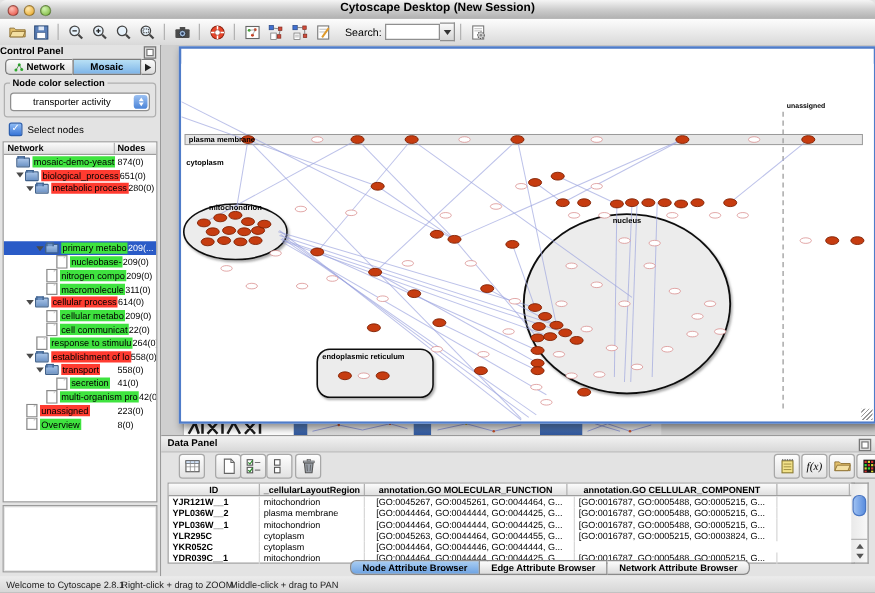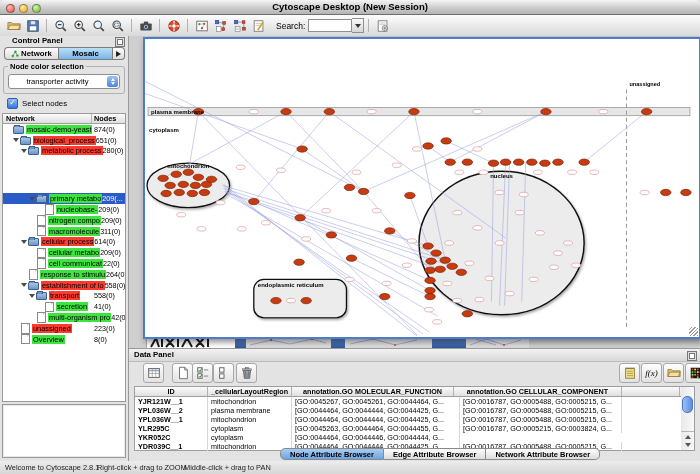--- a/index.html
+++ b/index.html
@@ -21,21 +21,21 @@
   .tbtn{width:19px;height:17px;display:flex;align-items:center;justify-content:center;flex:none;}
   .tbtn svg{width:14px;height:14px;}
   .tsep{width:1px;height:13px;background:#b3b3b3;margin:0 4px;flex:none;}
   .search-label{font-size:8.5px;margin:0 3px 0 8px;}
   .search-input{width:38px;height:11px;border:1px solid #8f8f8f;background:#fff;font-size:8px;padding:0 2px;}
   .search-arrow{width:11px;height:13px;border:1px solid #8f8f8f;border-left:none;background:linear-gradient(#fafafa,#d5d5d5);
     display:flex;align-items:center;justify-content:center;}
   .search-arrow i{width:0;height:0;border-left:3px solid transparent;border-right:3px solid transparent;border-top:4px solid #333;}
   
   .control-panel{position:absolute;left:0;top:36px;width:128px;bottom:13px;background:#e3e3e3;border-right:1px solid #9a9a9a;}
-  .cp-header{position:absolute;left:0;top:0;right:0;height:10px;font-size:7.8px;font-weight:bold;padding-left:12px;}
+  .cp-header{position:absolute;left:0;top:0;right:0;height:10px;font-size:7.8px;font-weight:bold;padding-left:0;}
   .float-icon{position:absolute;right:3px;top:1px;width:8px;height:8px;border:1px solid #777;background:#ddd;}
   .float-icon::after{content:"";position:absolute;left:1px;top:1px;width:4px;height:4px;border:1px solid #777;background:#fff;}
   .cp-tabs{position:absolute;left:4px;top:11px;right:3px;height:13px;display:flex;}
   .cp-tab{flex:1;border:1px solid #7c7c7c;background:linear-gradient(#fcfcfc,#dcdcdc);
     font-size:7.8px;font-weight:bold;display:flex;align-items:center;justify-content:center;gap:2px;}
   .cp-tab.first{border-radius:4px 0 0 4px;border-right:none;}
   .cp-tab.active{background:linear-gradient(#b8e0f5,#7db4e8);}
   .cp-tab-more{width:11px;border:1px solid #7c7c7c;border-left:none;border-radius:0 4px 4px 0;
     background:linear-gradient(#fcfcfc,#dcdcdc);display:flex;align-items:center;justify-content:center;}
   .cp-tab-more i{width:0;height:0;border-top:3.5px solid transparent;border-bottom:3.5px solid transparent;border-left:5px solid #222;}
@@ -99,21 +99,21 @@
     background:linear-gradient(#fefefe,#e2e2e2);display:flex;align-items:center;justify-content:center;}
   .dbtn svg{width:14px;height:14px;}
   .dtable{position:absolute;left:5px;top:37px;width:548px;height:63px;background:#fff;border:1px solid #9e9e9e;font-size:7.2px;}
   .drow{display:flex;height:9px;align-items:center;}
   .drow.head{background:linear-gradient(#fbfbfb,#e0e0e0);border-bottom:1px solid #9e9e9e;font-weight:bold;height:9px;}
   .dcell{flex:none;overflow:hidden;white-space:nowrap;padding:0 3px;border-right:1px solid #d8d8d8;height:100%;line-height:9px;}
   .drow.head .dcell{border-right:1px solid #b2b2b2;text-align:center;}
   .dcell.c0{width:66px;font-weight:bold;}
   .drow.head .dcell.c0{font-weight:bold;}
   .dcell.c1{width:77px;}
-  .dcell.c2{width:161px;}
+  .dcell.c2{width:161px;text-align:center;}
   .dcell.c3{width:155px;}
   .dcell.c4{width:51px;border-right:none;}
   .vscroll{position:absolute;right:5px;top:37px;width:13px;height:63px;border:1px solid #9e9e9e;border-left:none;
     background:linear-gradient(90deg,#e9e9e9,#f8f8f8);}
   .vthumb{position:absolute;left:1px;right:1px;top:9px;height:15px;border-radius:5px;
     background:linear-gradient(90deg,#8db6ef,#universal 60%,#5b8ede);background:linear-gradient(90deg,#9dc0f2,#5b8ede);border:1px solid #4a77c4;}
   .varrows{position:absolute;left:0;right:0;bottom:0;height:18px;border-top:1px solid #b5b5b5;}
   .varrows i{position:absolute;left:50%;margin-left:-3px;width:0;height:0;border-left:3px solid transparent;border-right:3px solid transparent;}
   .varrows i.up{top:3px;border-bottom:4px solid #555;}
   .varrows i.dn{bottom:3px;border-top:4px solid #555;}

